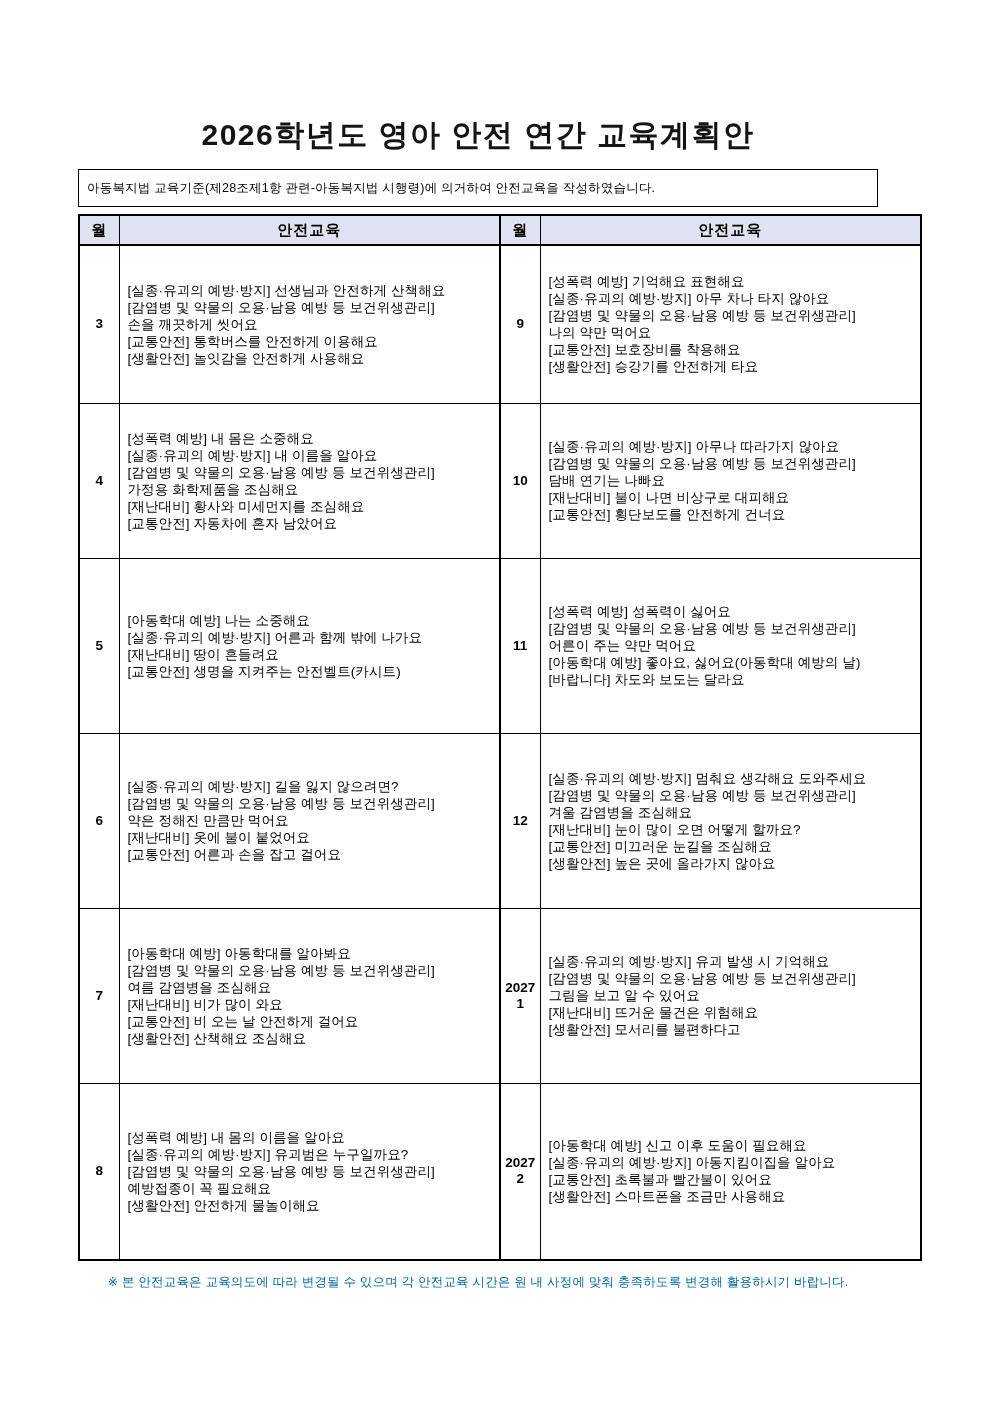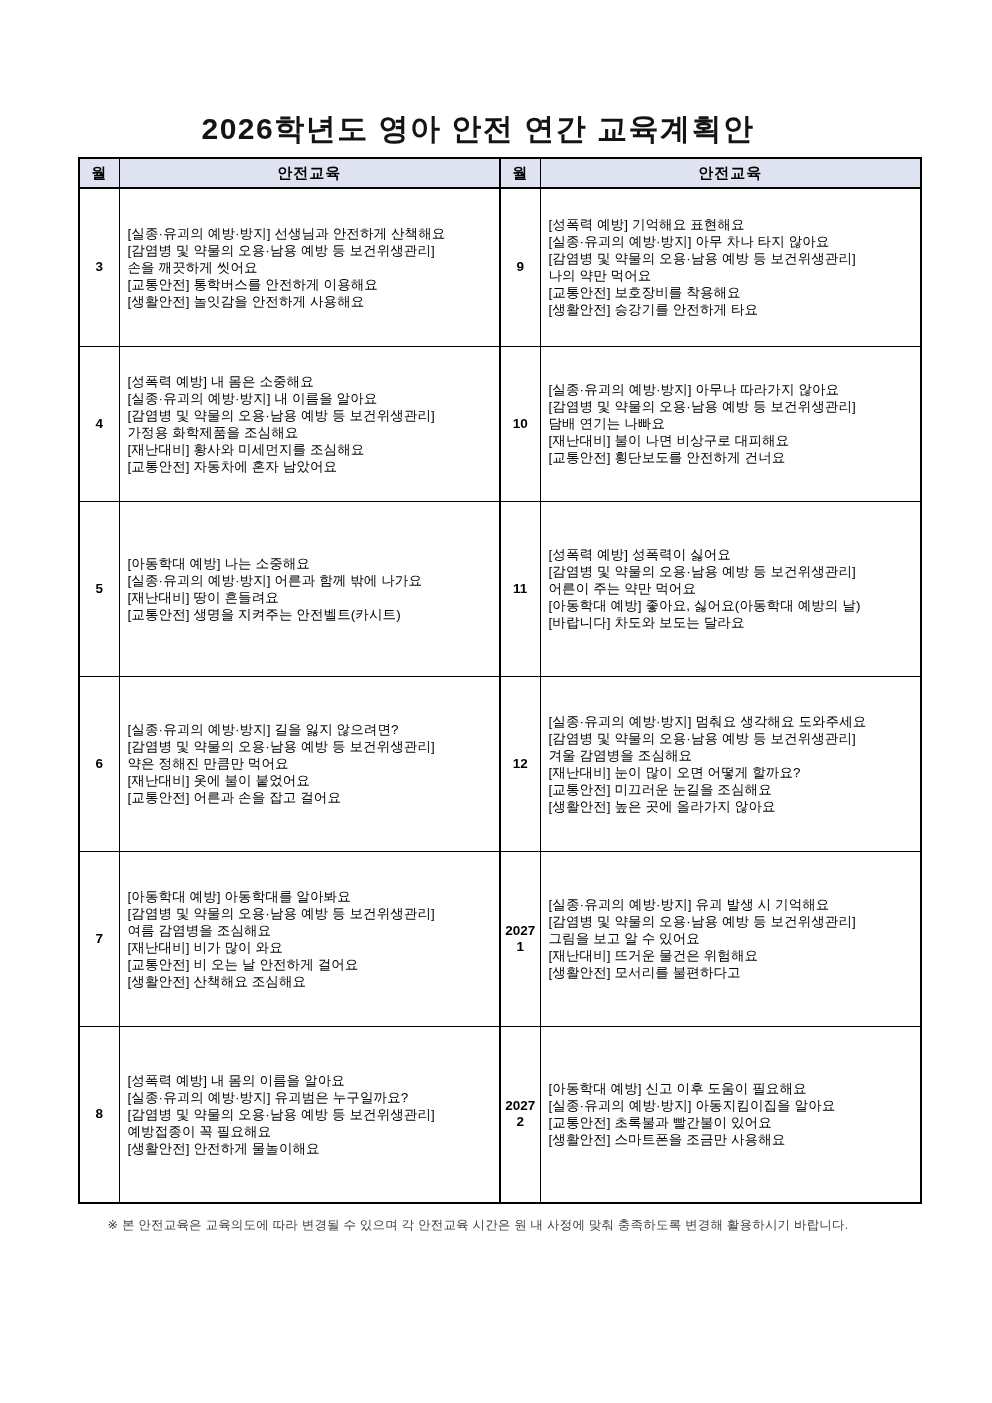--- a/index.html
+++ b/index.html
@@ -10,21 +10,21 @@
   body {
     width: 992px;
     height: 1403px;
     position: relative;
     font-family: "Liberation Sans", "DejaVu Sans", sans-serif;
     color: #000000;
   }
   .page {
     position: absolute;
     left: 78px;
-    top: 6px;
+    top: 12px;
     width: 800px;
   }
   .doc-title {
     margin: 0;
     padding-top: 103px;
     text-align: center;
     font-size: 30px;
     font-weight: bold;
     letter-spacing: 1.5px;
     color: #141414;
@@ -94,20 +94,23 @@
     letter-spacing: 0.2px;
   }
 </style>
 </head>
 <body>
 
 <div class="page">
 
   <h1 class="doc-title">2026학년도 영아 안전 연간 교육계획안</h1>
 
+  <div class="subtitle-box">
+    <span>아동복지법 교육기준(제28조제1항 관련-아동복지법 시행령)에 의거하여 안전교육을 작성하였습니다.</span>
+  </div>
 
   <table class="plan">
     <colgroup>
       <col class="c-month">
         <col class="c-edu">
         <col class="c-month">
         <col class="c-edu">
     </colgroup>
     <thead>
       <tr>
@@ -250,15 +253,15 @@
           <td class="edu-cell">
             <div class="edu-line">[아동학대 예방] 신고 이후 도움이 필요해요</div>
             <div class="edu-line">[실종·유괴의 예방·방지] 아동지킴이집을 알아요</div>
             <div class="edu-line">[교통안전] 초록불과 빨간불이 있어요</div>
             <div class="edu-line">[생활안전] 스마트폰을 조금만 사용해요</div>
           </td>
         </tr>
       </tbody>
   </table>
 
-  <p class="footnote" style="color: #404040;">※ 본 안전교육은 교육의도에 따라 변경될 수 있으며 각 안전교육 시간은 원 내 사정에 맞춰 충족하도록 변경해 활용하시기 바랍니다.</p>
+  <p class="footnote" style="color: #0369a1;">※ 본 안전교육은 교육의도에 따라 변경될 수 있으며 각 안전교육 시간은 원 내 사정에 맞춰 충족하도록 변경해 활용하시기 바랍니다.</p>
 
 </div>
 
 </body></html>

